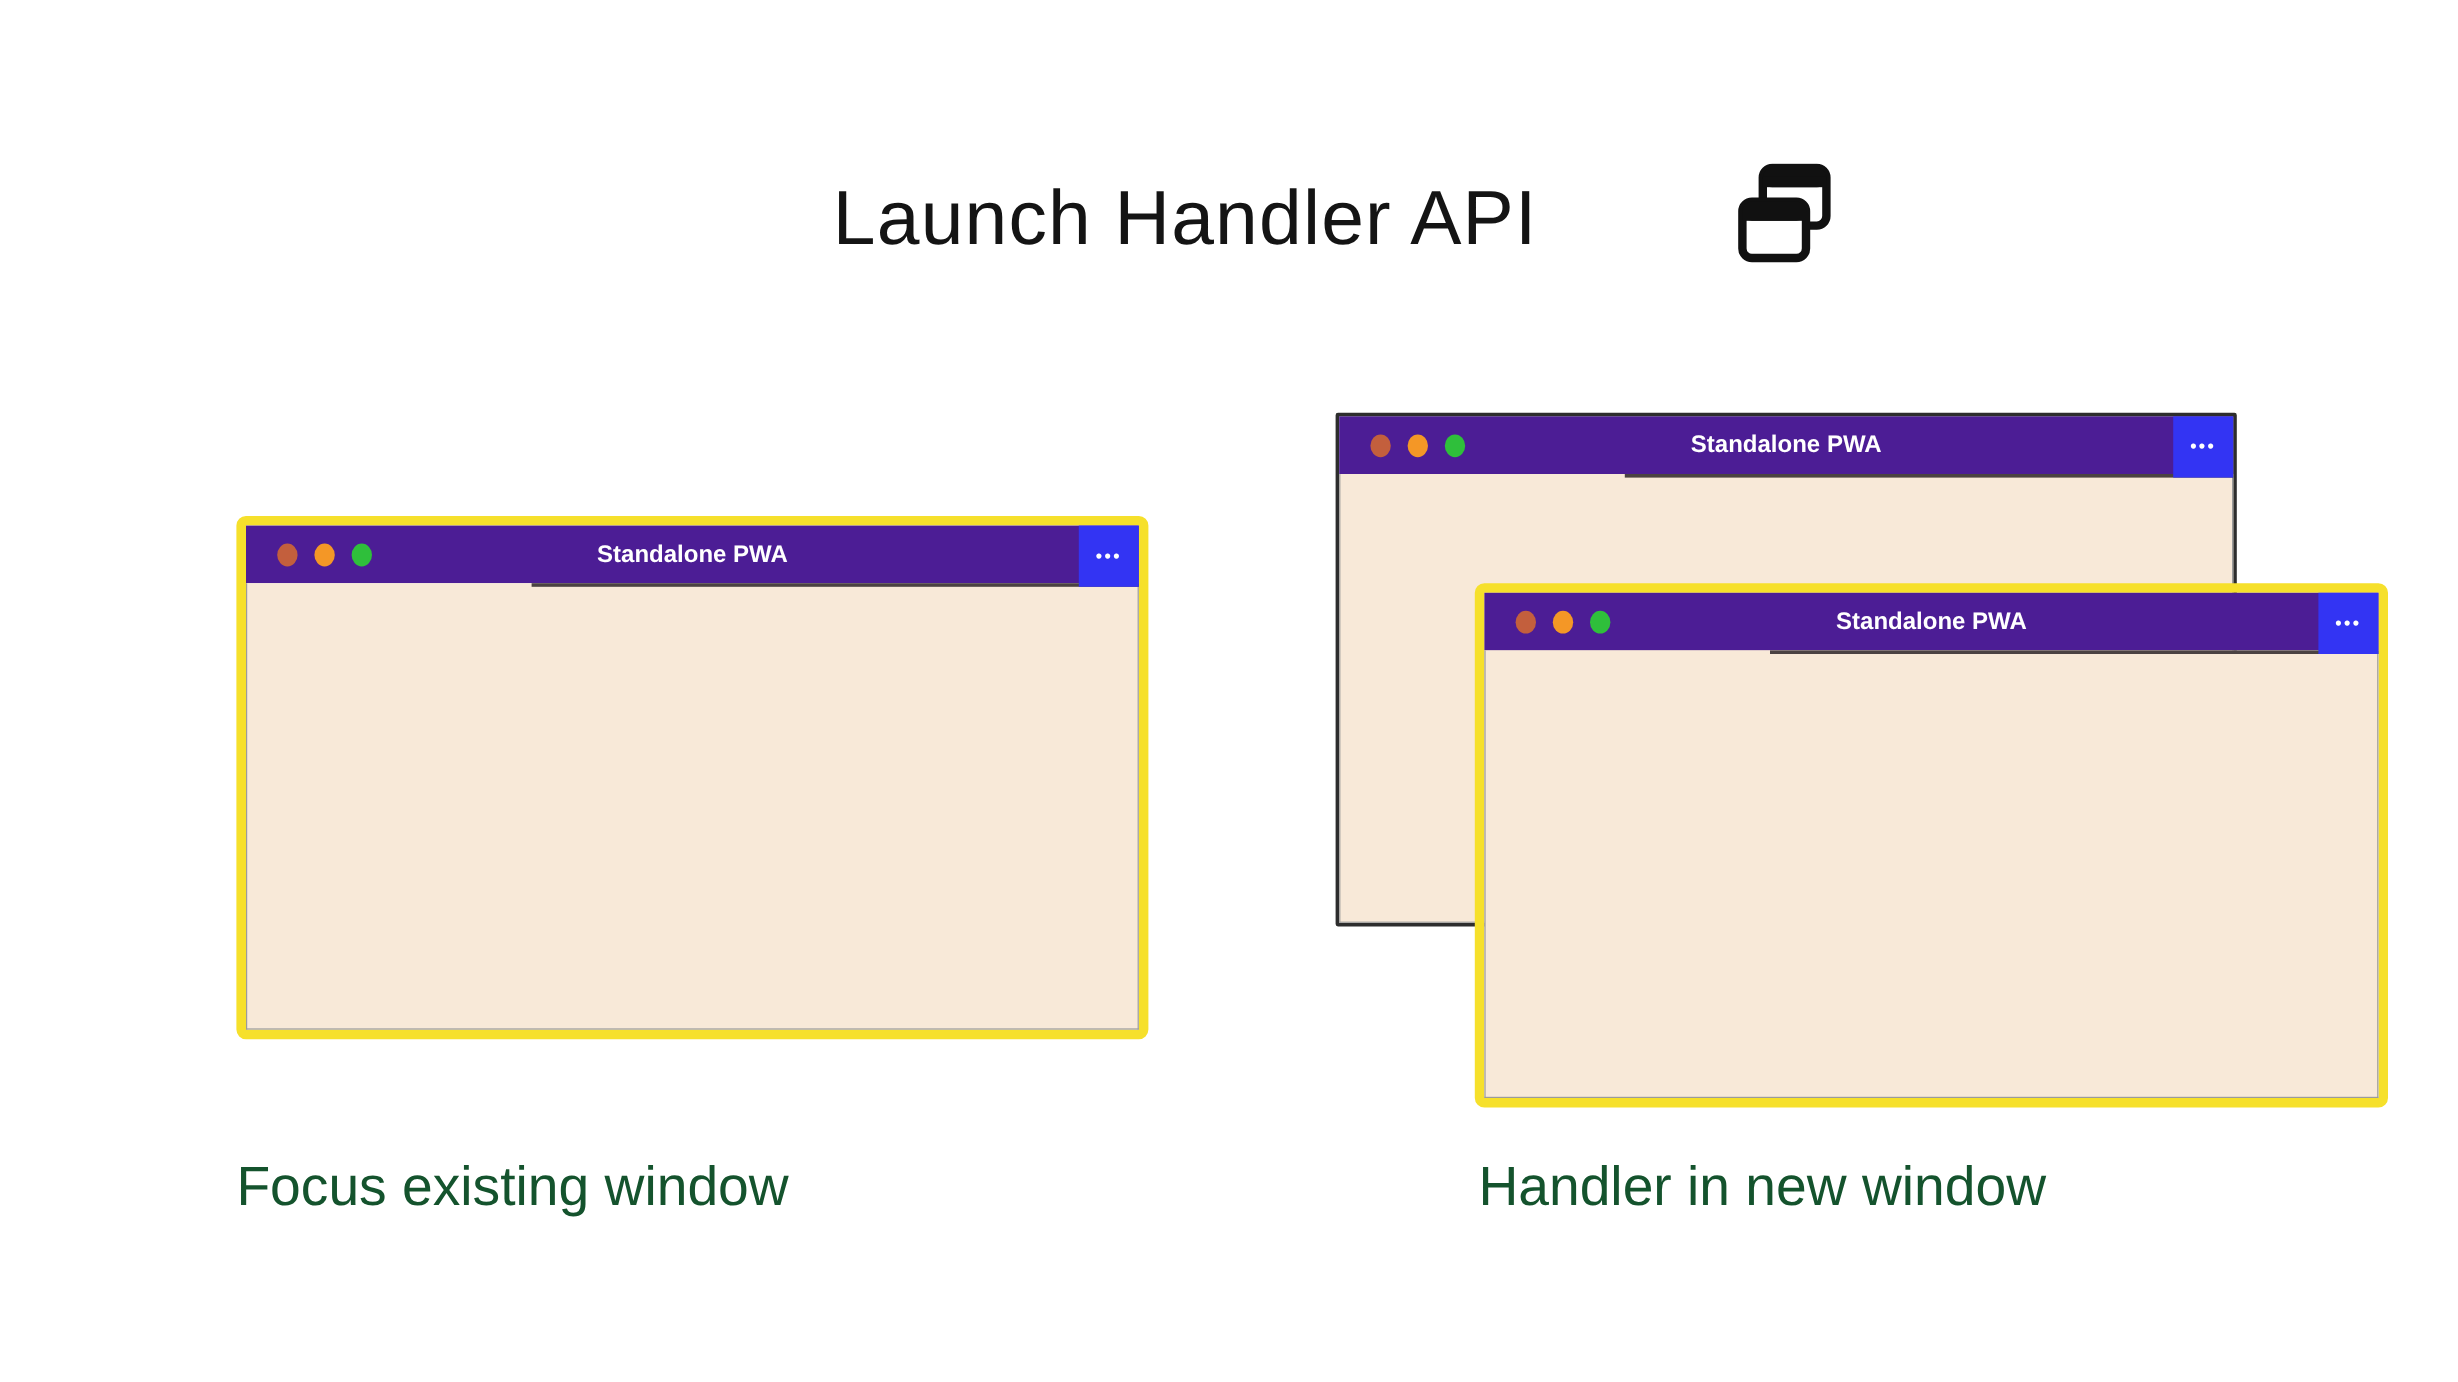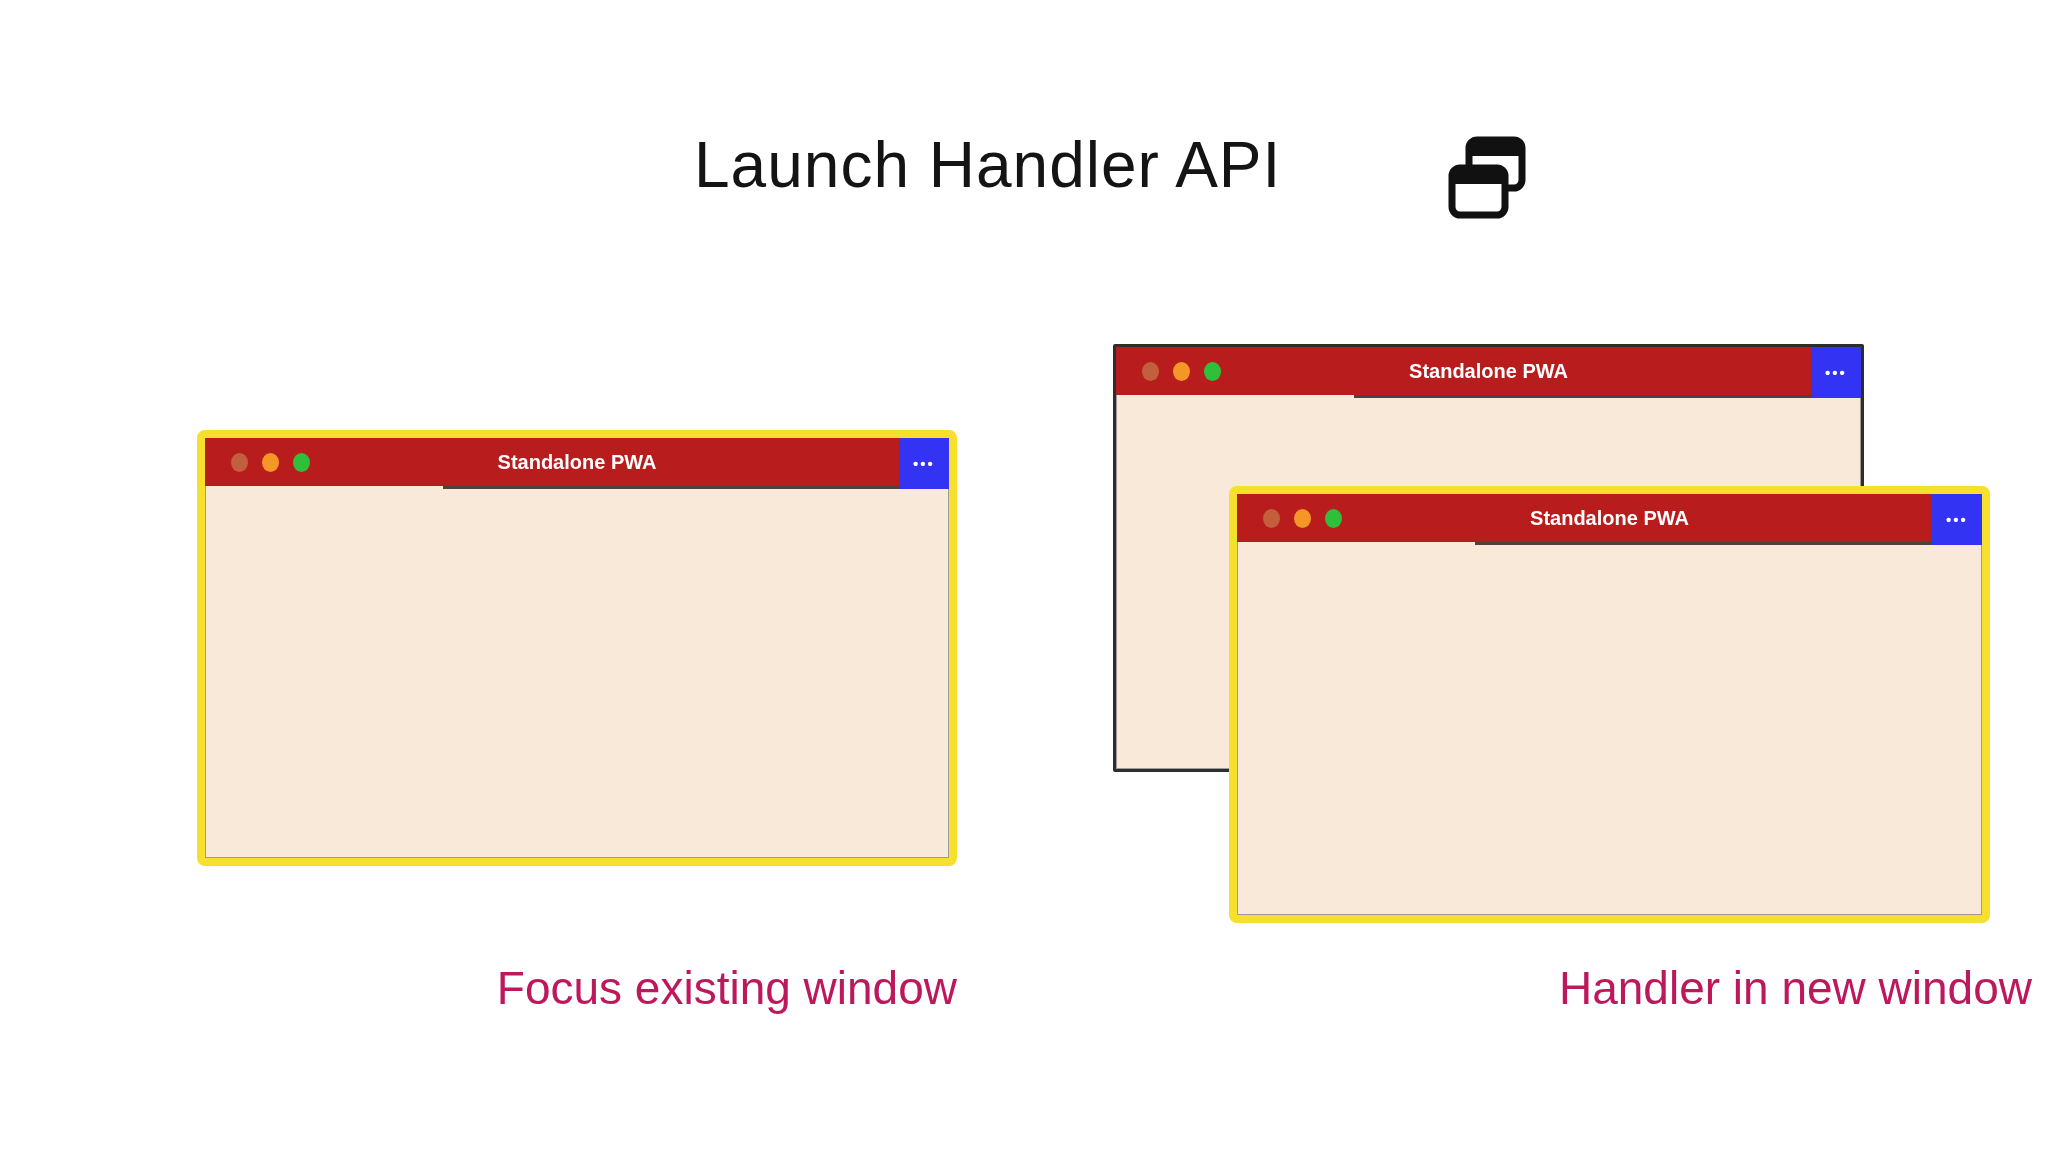--- a/index.html
+++ b/index.html
@@ -7,21 +7,21 @@
     width: 2048px; height: 1152px;
     position: relative;
     background: #ffffff;
     overflow: hidden;
     font-family: "Liberation Sans", sans-serif;
   }
 
   
   .header-title {
     position: absolute;
-    left: 694px; top: 128px;
+    left: 694px; top: 144px;
     font-size: 64px;
     letter-spacing: 1px;
     color: #141414;
     white-space: nowrap;
   }
   .header-icon {
     position: absolute;
     left: 1448px; top: 136px;
     width: 78px; height: 84px;
   }
@@ -35,21 +35,21 @@
     border: 8px solid #f6e02b;   
     border-radius: 8px;
   }
   .pwa-window.plain {
     border: 3px solid #2d2d2d;   
     border-radius: 2px;
   }
   .titlebar {
     position: relative;
     height: 48px;
-    background: #b91c1c;         
+    background: #4c1d95;         
   }
   .titlebar::after {             
     content: "";
     position: absolute;
     bottom: -3px; right: 0;
     width: 68%; height: 3px;
     background: rgba(45, 36, 40, 0.85);
     z-index: 1;
   }
   .traffic-lights {
@@ -97,22 +97,22 @@
   #win-focus-existing { left: 197px;  top: 430px; width: 760px; height: 436px; z-index: 2; }
   #win-background     { left: 1113px; top: 344px; width: 751px; height: 428px; z-index: 1; }
   #win-new            { left: 1229px; top: 486px; width: 761px; height: 437px; z-index: 3; }
 
   
   .caption {
     position: absolute;
     top: 962px;
     font-size: 46px;
     line-height: 1.15;
-    color: #be185d;
-    text-align: right;
+    color: #14532d;
+    text-align: left;
   }
   #caption-left  { left: 197px;  width: 760px; }
   #caption-right { left: 1232px; width: 800px; }
 </style>
 </head>
 <body>
 
 <div class="header-title">Launch Handler API</div>
 <svg class="header-icon" viewBox="0 0 78 84" xmlns="http://www.w3.org/2000/svg">
   <rect x="21" y="4" width="53" height="48" rx="8" fill="none" stroke="#111111" stroke-width="7"></rect>

